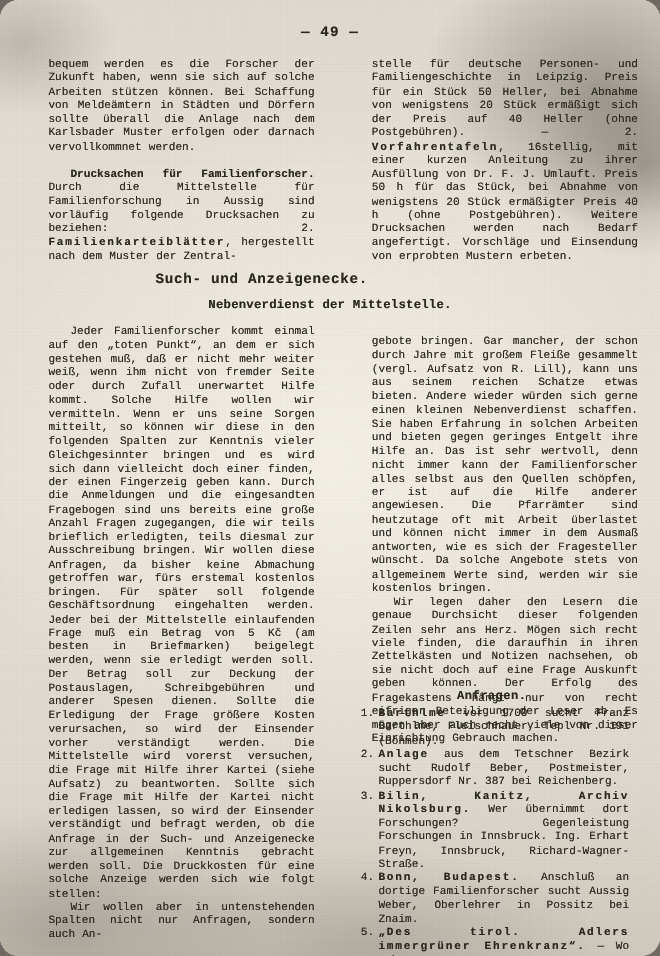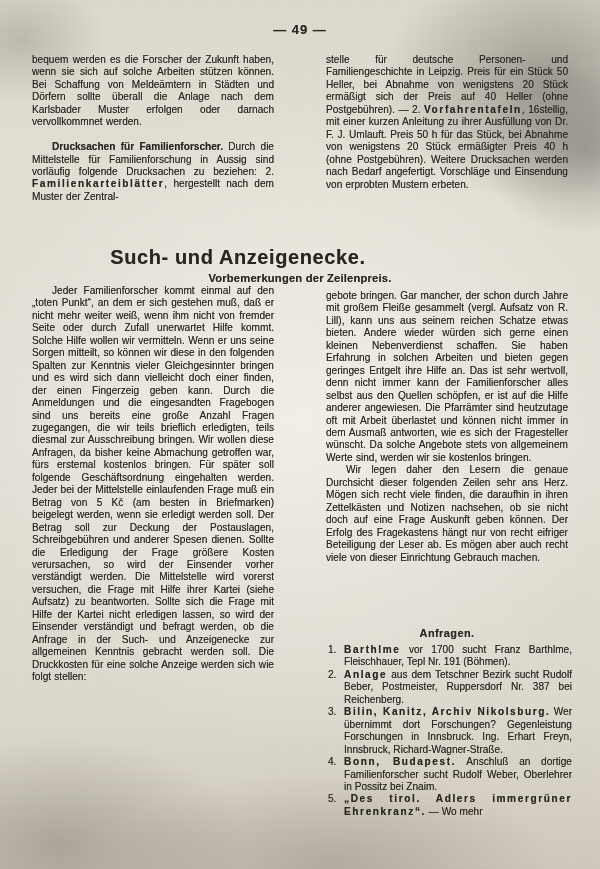--- a/index.html
+++ b/index.html
@@ -6,22 +6,23 @@
     margin: 0;
     padding: 0;
     background: #6e6a63;
   }
   #page {
     position: relative;
     width: 600px;
     height: 869px;
     overflow: hidden;
     background: #d8d3c8;
-    font-family: Liberation Sans, sans-serif;
+    font-family: Liberation Mono, monospace;
     color: #2a2620;
+    border-radius: 17px;
   }
   
   #paper-texture {
     position: absolute;
     inset: 0;
     background:
       radial-gradient(ellipse 230px 170px at 545px 80px, rgba(60,55,48,.40), rgba(60,55,48,0) 72%),
       radial-gradient(ellipse 150px 120px at 585px 150px, rgba(50,45,40,.30), rgba(50,45,40,0) 70%),
       radial-gradient(ellipse 260px 150px at 60px 845px, rgba(70,64,56,.28), rgba(70,64,56,0) 72%),
       radial-gradient(ellipse 300px 120px at 330px 862px, rgba(70,64,56,.22), rgba(70,64,56,0) 75%),
@@ -60,20 +61,21 @@
   .col {
     position: absolute;
     width: 242px;
     font-size: 10.1px;
     line-height: 12.45px;
     text-align: justify;
     text-align-last: left;
     -webkit-hyphens: none;
     hyphens: none;
     word-spacing: .4px;
+    margin-left: 12px;
   }
   .col.left  { left: 32px; }
   .col.right { left: 326px; }
 
   .col p {
     margin: 0;
   }
   .col p.indent {
     text-indent: 20px;
   }
@@ -83,21 +85,21 @@
     letter-spacing: 1.6px;
   }
 
   
   .section-title {
     position: absolute;
     left: 0;
     top: 246px;
     width: 476px;
     text-align: center;
-    font-size: 20px;
+    font-size: 13px;
     font-weight: bold;
     letter-spacing: .6px;
   }
   .section-subtitle {
     position: absolute;
     left: 0;
     top: 272px;
     width: 600px;
     text-align: center;
     font-size: 11.2px;
@@ -162,35 +164,36 @@
     <div class="col left" style="top: 54px;">
       <p>bequem werden es die Forscher der Zukunft haben, wenn sie sich auf solche Arbeiten stützen können. Bei Schaffung von Meldeämtern in Städten und Dörfern sollte überall die Anlage nach dem Karlsbader Muster erfolgen oder darnach vervollkommnet werden.</p>
       <p class="indent" style="margin-top: 12.4px;"><span class="b">Drucksachen für Familienforscher.</span><span> Durch die Mittelstelle für Familienforschung in Aussig sind vorläufig folgende Drucksachen zu beziehen: 2. </span><span class="sp">Familienkarteiblätter</span><span>, hergestellt nach dem Muster der Zentral-</span></p>
     </div>
 
     <div class="col right" style="top: 54px;">
       <p><span>stelle für deutsche Personen- und Familiengeschichte in Leipzig. Preis für ein Stück 50 Heller, bei Abnahme von wenigstens 20 Stück ermäßigt sich der Preis auf 40 Heller (ohne Postgebühren). — 2. </span><span class="sp">Vorfahrentafeln</span><span>, 16stellig, mit einer kurzen Anleitung zu ihrer Ausfüllung von Dr. F. J. Umlauft. Preis 50 h für das Stück, bei Abnahme von wenigstens 20 Stück ermäßigter Preis 40 h (ohne Postgebühren). Weitere Drucksachen werden nach Bedarf angefertigt. Vorschläge und Einsendung von erprobten Mustern erbeten.</span></p>
     </div>
 
     <div class="section-title">Such- und Anzeigenecke.</div>
-    <div class="section-subtitle">Vorbemerkungen der Zeilenpreis.</div>
+    <div class="section-subtitle">Nebenverdienst der Mittelstelle.</div>
 
-    <div class="col left" style="top: 285px;">
+    <div class="col left" style="top: 297px;">
       <p class="indent">Jeder Familienforscher kommt einmal auf den „toten Punkt“, an dem er sich gestehen muß, daß er nicht mehr weiter weiß, wenn ihm nicht von fremder Seite oder durch Zufall unerwartet Hilfe kommt. Solche Hilfe wollen wir vermitteln. Wenn er uns seine Sorgen mitteilt, so können wir diese in den folgenden Spalten zur Kenntnis vieler Gleichgesinnter bringen und es wird sich dann vielleicht doch einer finden, der einen Fingerzeig geben kann. Durch die Anmeldungen und die eingesandten Fragebogen sind uns bereits eine große Anzahl Fragen zugegangen, die wir teils brieflich erledigten, teils diesmal zur Ausschreibung bringen. Wir wollen diese Anfragen, da bisher keine Abmachung getroffen war, fürs erstemal kostenlos bringen. Für später soll folgende Geschäftsordnung eingehalten werden. Jeder bei der Mittelstelle einlaufenden Frage muß ein Betrag von 5 Kč (am besten in Briefmarken) beigelegt werden, wenn sie erledigt werden soll. Der Betrag soll zur Deckung der Postauslagen, Schreibgebühren und anderer Spesen dienen. Sollte die Erledigung der Frage größere Kosten verursachen, so wird der Einsender vorher verständigt werden. Die Mittelstelle wird vorerst versuchen, die Frage mit Hilfe ihrer Kartei (siehe Aufsatz) zu beantworten. Sollte sich die Frage mit Hilfe der Kartei nicht erledigen lassen, so wird der Einsender verständigt und befragt werden, ob die Anfrage in der Such- und Anzeigenecke zur allgemeinen Kenntnis gebracht werden soll. Die Druckkosten für eine solche Anzeige werden sich wie folgt stellen:</p>
+      <p class="indent">Wir wollen aber in untenstehenden Spalten nicht nur Anfragen, sondern auch An-</p>
     </div>
 
-    <div class="col right" style="top: 290px;">
+    <div class="col right" style="top: 306px;">
       <p>gebote bringen. Gar mancher, der schon durch Jahre mit großem Fleiße gesammelt (vergl. Aufsatz von R. Lill), kann uns aus seinem reichen Schatze etwas bieten. Andere wieder würden sich gerne einen kleinen Nebenverdienst schaffen. Sie haben Erfahrung in solchen Arbeiten und bieten gegen geringes Entgelt ihre Hilfe an. Das ist sehr wertvoll, denn nicht immer kann der Familienforscher alles selbst aus den Quellen schöpfen, er ist auf die Hilfe anderer angewiesen. Die Pfarrämter sind heutzutage oft mit Arbeit überlastet und können nicht immer in dem Ausmaß antworten, wie es sich der Fragesteller wünscht. Da solche Angebote stets von allgemeinem Werte sind, werden wir sie kostenlos bringen.</p>
       <p class="indent">Wir legen daher den Lesern die genaue Durchsicht dieser folgenden Zeilen sehr ans Herz. Mögen sich recht viele finden, die daraufhin in ihren Zettelkästen und Notizen nachsehen, ob sie nicht doch auf eine Frage Auskunft geben können. Der Erfolg des Fragekastens hängt nur von recht eifriger Beteiligung der Leser ab. Es mögen aber auch recht viele von dieser Einrichtung Gebrauch machen.</p>
     </div>
 
     <div class="anfragen-title">Anfragen.</div>
 
     <ol class="queries">
       <li><span class="num">1.</span><span class="sp">Barthlme</span><span> vor 1700 sucht Franz Barthlme, Fleischhauer, Tepl Nr. 191 (Böhmen).</span></li>
       <li><span class="num">2.</span><span class="sp">Anlage</span><span> aus dem Tetschner Bezirk sucht Rudolf Beber, Postmeister, Ruppersdorf Nr. 387 bei Reichenberg.</span></li>
       <li><span class="num">3.</span><span class="sp">Bilin, Kanitz, Archiv Nikolsburg.</span><span> Wer übernimmt dort Forschungen? Gegenleistung Forschungen in Innsbruck. Ing. Erhart Freyn, Innsbruck, Richard-Wagner-Straße.</span></li>
-      <li><span class="num">4.</span><span class="sp">Bonn, Budapest.</span><span> Anschluß an dortige Familienforscher sucht Rudolf Weber, Oberlehrer in Possitz bei Znaim.</span></li>
+      <li><span class="num">4.</span><span class="sp">Bonn, Budapest.</span><span> Anschluß an dortige Familienforscher sucht Aussig Weber, Oberlehrer in Possitz bei Znaim.</span></li>
       <li><span class="num">5.</span><span class="sp">„Des tirol. Adlers immergrüner Ehrenkranz“.</span><span> — Wo mehr</span></li>
     </ol>
 
   </div>
 </div>
 
 </body></html>

